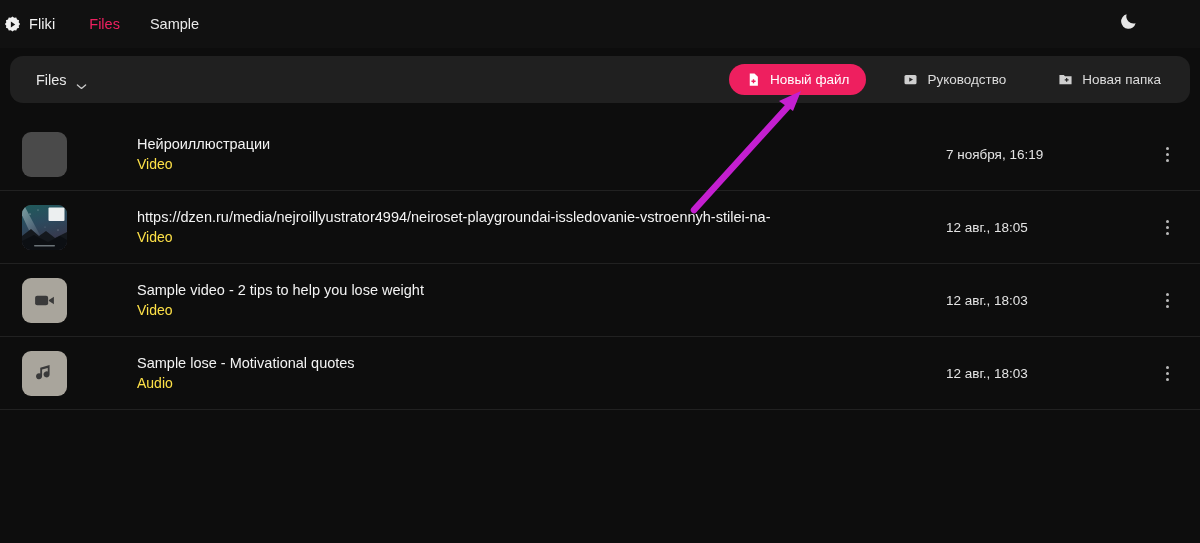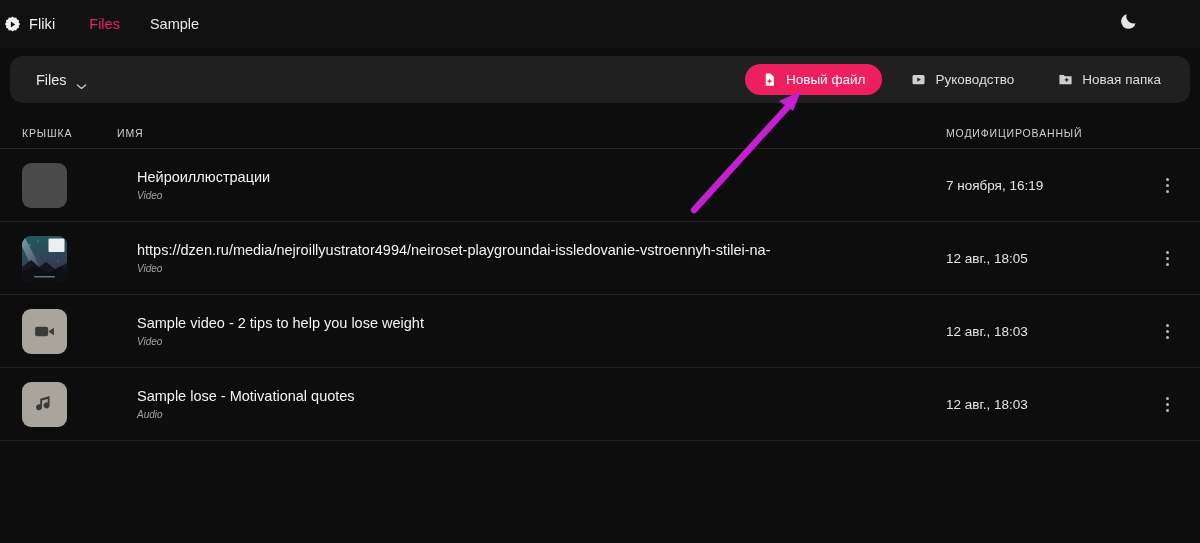--- a/index.html
+++ b/index.html
@@ -38,21 +38,21 @@
     width: 1180px; height: 47px;
     background: #202020;
     border-radius: 13px;
     display: flex; align-items: center;
     padding: 0 14px 0 26px;
   }
   .crumb { display: flex; align-items: center; gap: 9px; cursor: pointer; }
   .crumb-label { color: #e8e8e8; font-size: 14.5px; }
   .chev { width: 11px; height: 7px; display: block; }
 
-  .toolbar-actions { margin-left: auto; display: flex; align-items: center; gap: 14px; }
+  .toolbar-actions { margin-left: auto; display: flex; align-items: center; gap: 22px; }
   .btn {
     display: flex; align-items: center; gap: 9px;
     height: 31px; padding: 0 15px; border-radius: 16px;
     font-size: 13.5px; color: #dcdcdc; cursor: pointer;
     border: none; background: transparent;
     font-family: "Liberation Sans", sans-serif;
     white-space: nowrap;
   }
   .btn.primary { background: #ee1f5f; color: #ffffff; padding: 0 17px; }
   .btn svg { display: block; flex: none; }
@@ -86,21 +86,21 @@
   }
   .thumb.media { background: #a9a59c; }
   .thumb svg { display: block; }
   .thumb-photo { width: 45px; height: 45px; display: block; }
 
   .cell-name { flex: 1; display: flex; flex-direction: column; gap: 4px; padding-right: 18px; margin-left: 20px; }
   .file-title {
     font-size: 14.5px; color: #f3f3f3; line-height: 1.15;
     overflow: hidden; white-space: nowrap; text-overflow: clip;
   }
-  .file-sub { font-size: 10px; color: #a3a3a3; line-height: 1.15; font-style: italic; }
+  .file-sub { font-size: 14px; color: #fde047; line-height: 1.15; }
 
   .cell-modified { width: 195px; font-size: 13.5px; color: #e4e4e4; margin-left: 23px; }
   .cell-actions { width: 37px; display: flex; justify-content: flex-end; }
   .kebab { width: 22px; height: 22px; display: flex; flex-direction: column; align-items: center; justify-content: center; gap: 3px; cursor: pointer; }
   .kebab i { width: 3px; height: 3px; border-radius: 50%; background: #b9b9b9; display: block; }
 
   
   .annotation { position: absolute; left: 0; top: 0; width: 1200px; height: 543px; pointer-events: none; }
 </style>
 </head>
@@ -195,25 +195,20 @@
           </svg>
         </span>
         <span>Новая папка</span>
       </button>
 
     </div>
   </div>
 
   <div class="table">
 
-    <div class="thead">
-      <div class="th cover">КРЫШКА</div>
-      <div class="th name">ИМЯ</div>
-      <div class="th modified">МОДИФИЦИРОВАННЫЙ</div>
-    </div>
 
     <div class="row">
       <div class="cell-cover">
         <div class="thumb"></div>
       </div>
       <div class="cell-name">
         <span class="file-title">Нейроиллюстрации</span>
         <span class="file-sub">Video</span>
       </div>
       <div class="cell-modified">7 ноября, 16:19</div>

